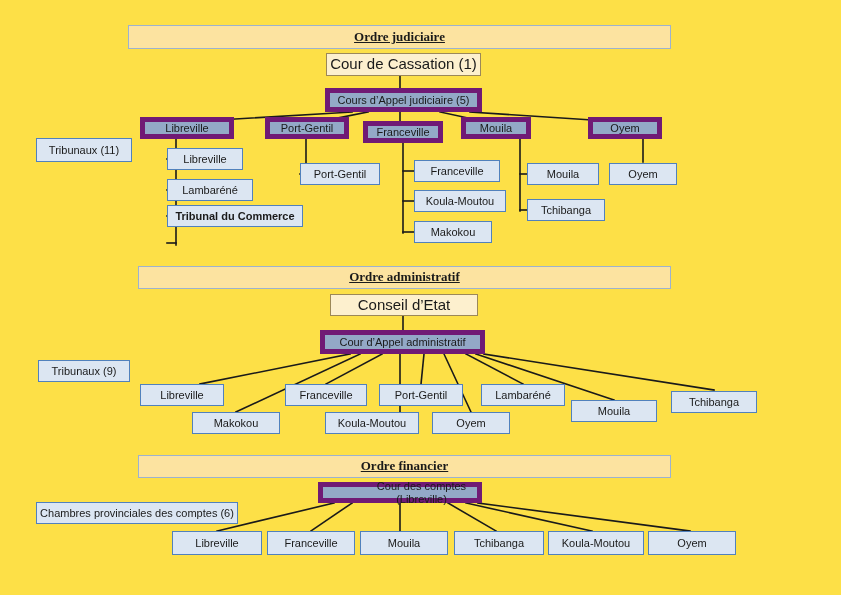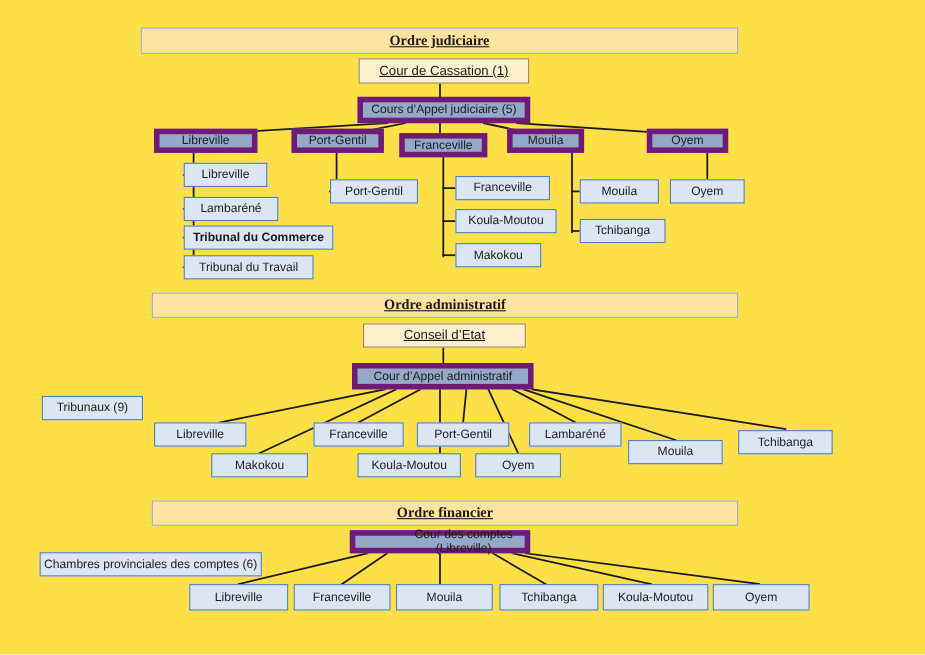--- a/index.html
+++ b/index.html
@@ -39,23 +39,22 @@
     font-size: 13px;
     font-weight: bold;
     font-family: "Liberation Serif", serif;
     color: #1a1a1a;
     text-decoration: underline;
   }
   
   .cream {
     background: #FDF0CE;
     border: 1px solid #9C8858;
-    font-size: 12px;
+    font-size: 15px;
     color: #1a1a1a;
-    text-decoration: underline;
   }
   
   .slate {
     background: #93A9C7;
     border: 5px solid #701a75;
     font-size: 11px;
     color: #1a1a1a;
   }
   
   .leaf {
@@ -121,31 +120,31 @@
       <line x1="478" y1="503" x2="690" y2="531"></line>
     </g>
   </svg>
 
   <div class="node banner" style="left:128px; top:25px; width:543px; height:24px;">Ordre judiciaire</div>
 
   <div class="node cream" style="left:326px; top:53px; width:155px; height:23px;">Cour de Cassation (1)</div>
 
   <div class="node slate" style="left:325px; top:88px; width:157px; height:24px;">Cours d’Appel judiciaire (5)</div>
 
+  <div class="node leaf" style="left:36px; top:138px; width:96px; height:24px;">Tribunaux (11)</div>
 
   <div class="node slate" style="left:140px; top:117px; width:94px; height:22px;">Libreville</div>
   <div class="node slate" style="left:265px; top:117px; width:84px; height:22px;">Port-Gentil</div>
   <div class="node slate" style="left:363px; top:121px; width:80px; height:22px;">Franceville</div>
   <div class="node slate" style="left:461px; top:117px; width:70px; height:22px;">Mouila</div>
   <div class="node slate" style="left:588px; top:117px; width:74px; height:22px;">Oyem</div>
 
   <div class="node leaf" style="left:167px; top:148px; width:76px; height:22px;">Libreville</div>
   <div class="node leaf" style="left:167px; top:179px; width:86px; height:22px;">Lambaréné</div>
   <div class="node leaf" style="left:167px; top:205px; width:136px; height:22px;font-weight:bold;">Tribunal du Commerce</div>
-  <div class="node leaf" style="left:167px; top:232px; width:118px; height:22px;">Tribunal du Travail</div>
 
   <div class="node leaf" style="left:300px; top:163px; width:80px; height:22px;">Port-Gentil</div>
 
   <div class="node leaf" style="left:414px; top:160px; width:86px; height:22px;">Franceville</div>
   <div class="node leaf" style="left:414px; top:190px; width:92px; height:22px;">Koula-Moutou</div>
   <div class="node leaf" style="left:414px; top:221px; width:78px; height:22px;">Makokou</div>
 
   <div class="node leaf" style="left:527px; top:163px; width:72px; height:22px;">Mouila</div>
   <div class="node leaf" style="left:527px; top:199px; width:78px; height:22px;">Tchibanga</div>
 

